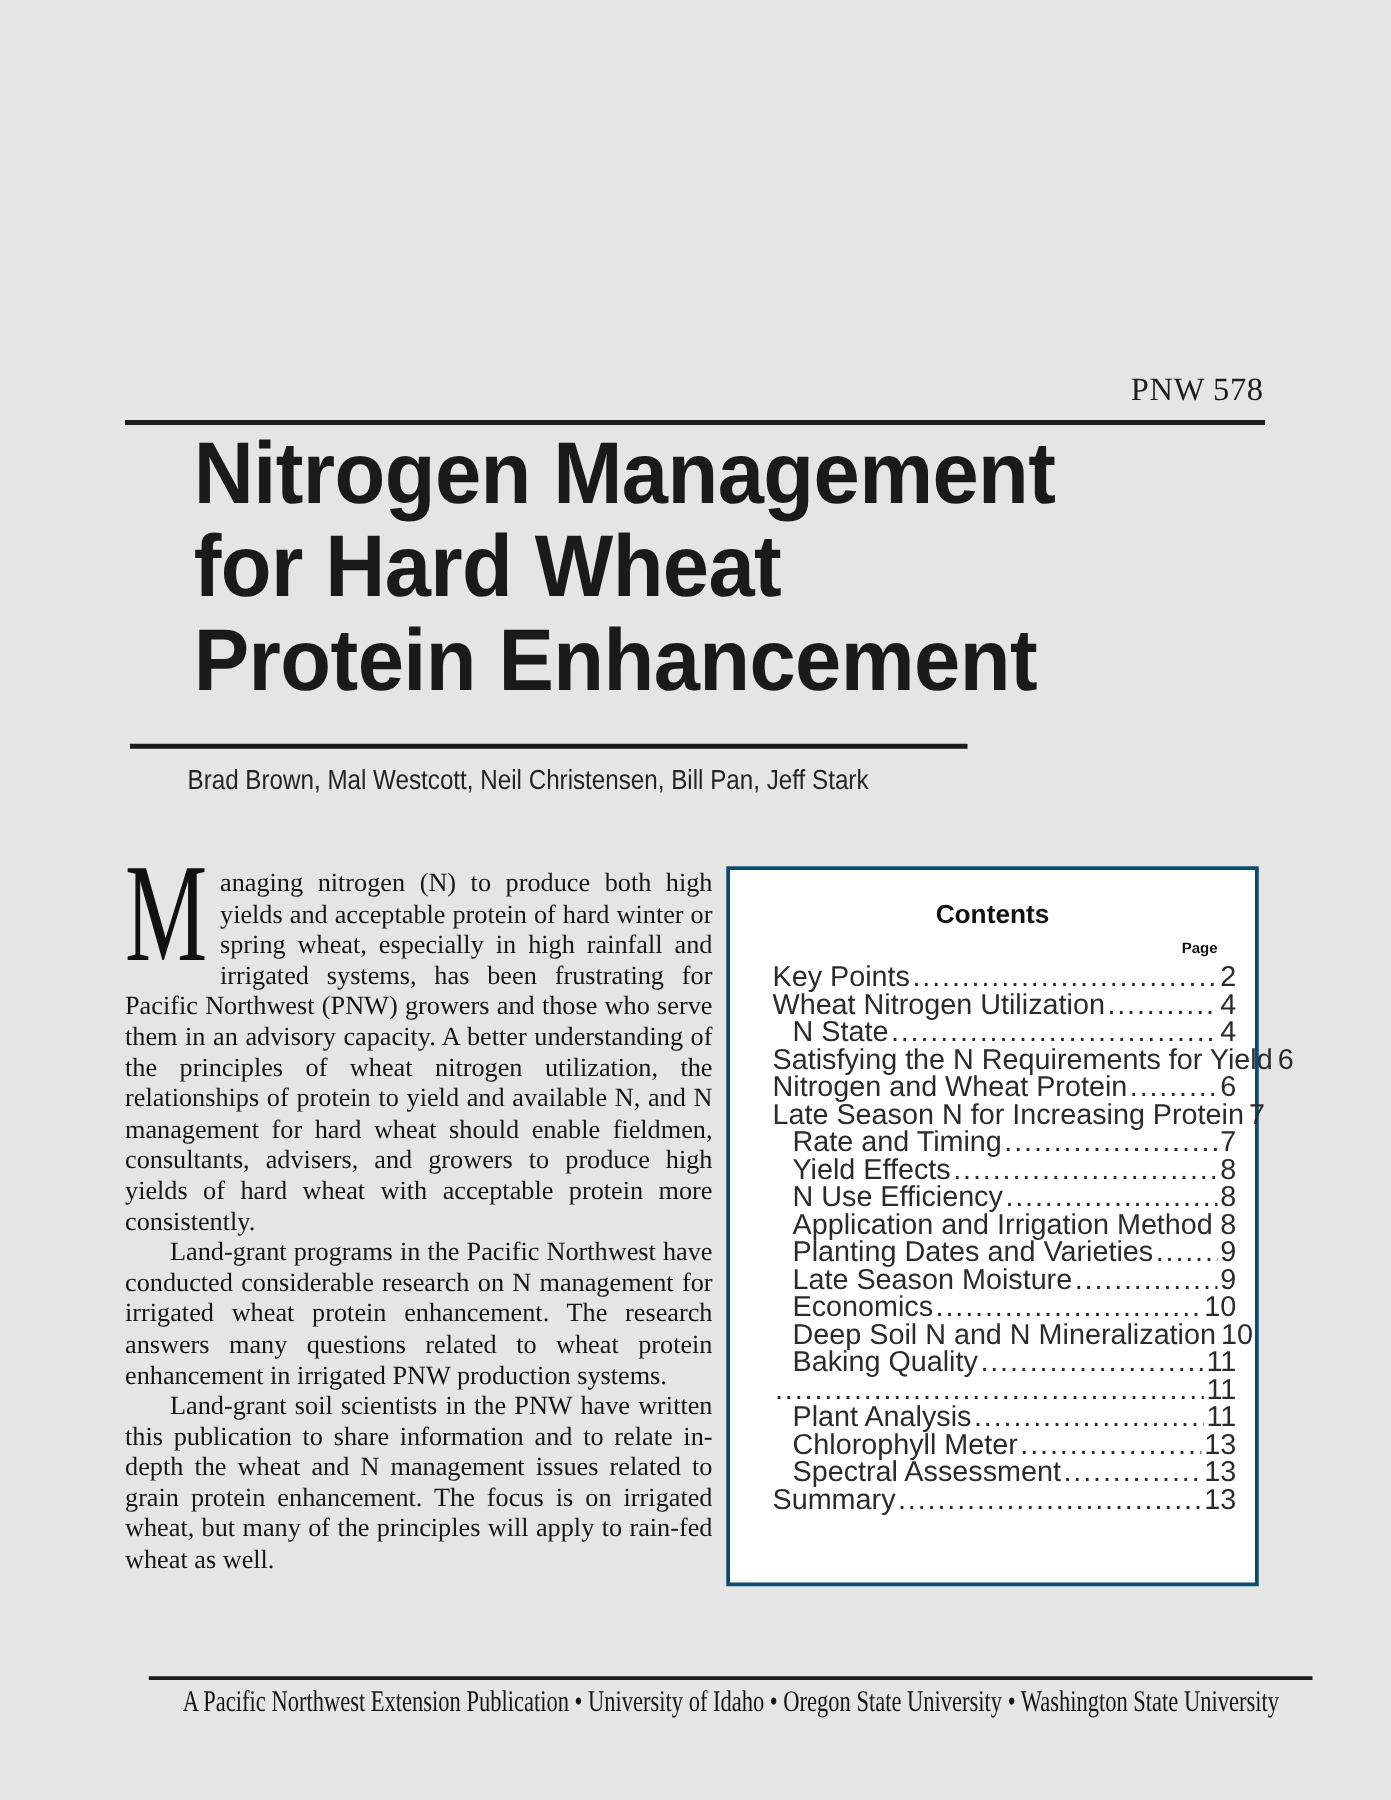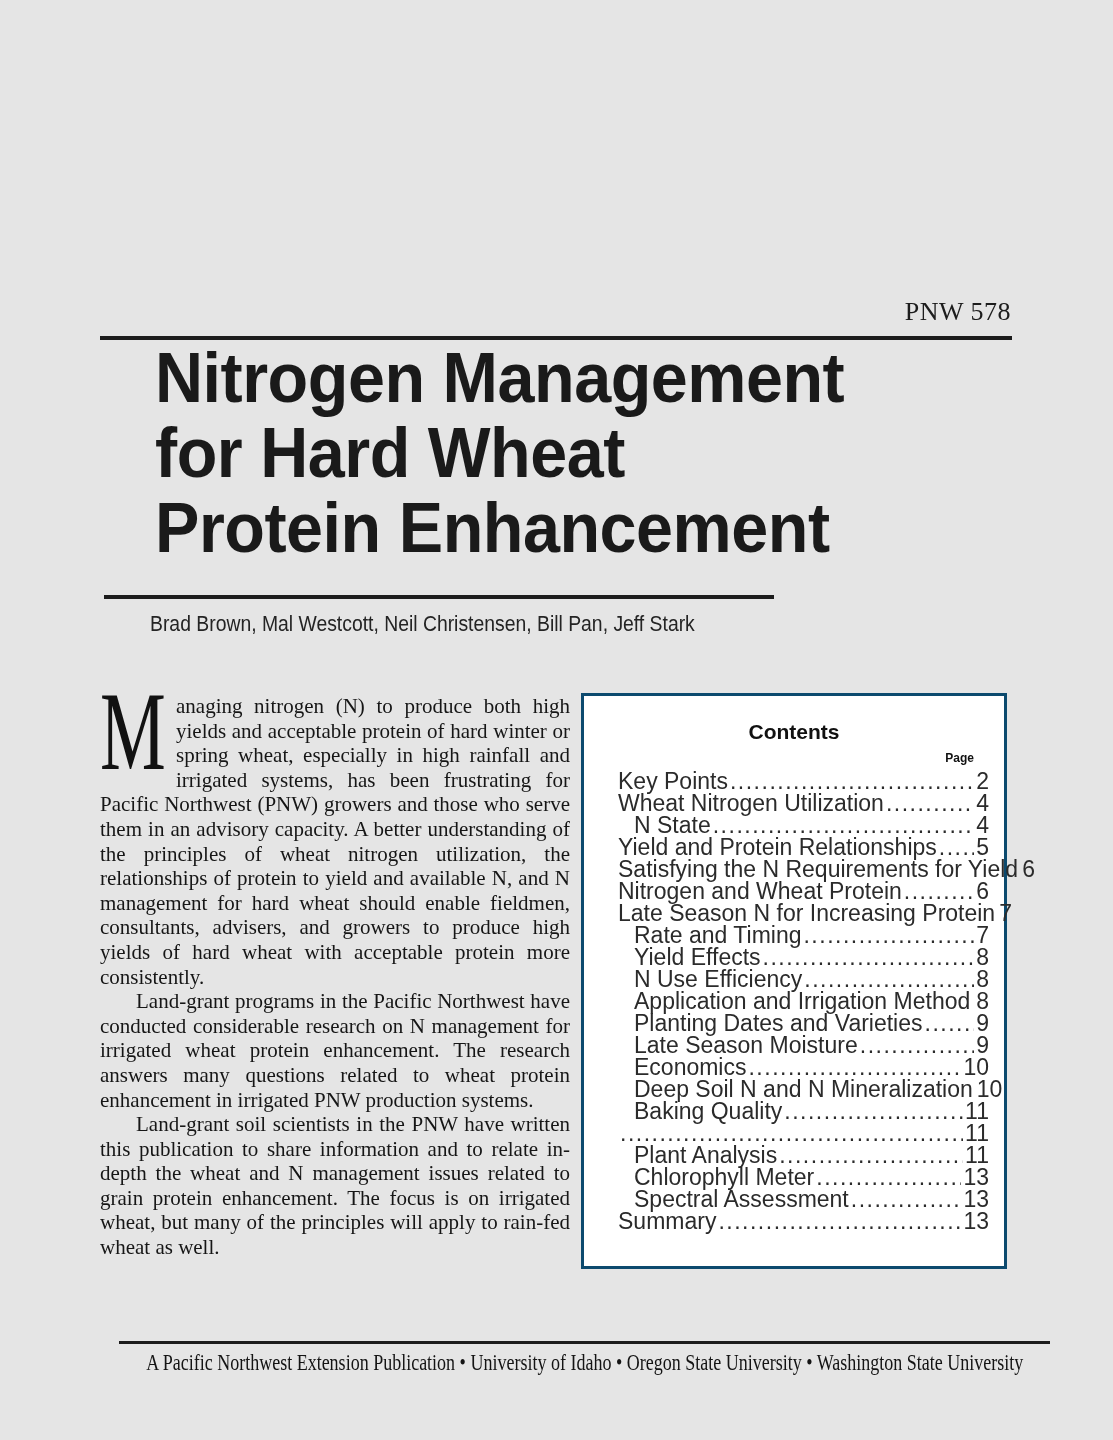--- a/index.html
+++ b/index.html
@@ -206,25 +206,20 @@
     <span class="toc-label">Wheat Nitrogen Utilization</span>
     <span class="toc-dots"></span>
     <span class="toc-page-num">4</span>
   </div>
         <div class="toc-row sub">
     <span class="toc-label">N State</span>
     <span class="toc-dots"></span>
     <span class="toc-page-num">4</span>
   </div>
         <div class="toc-row">
-    <span class="toc-label">Yield and Protein Relationships</span>
-    <span class="toc-dots"></span>
-    <span class="toc-page-num">5</span>
-  </div>
-        <div class="toc-row">
     <span class="toc-label">Satisfying the N Requirements for Yield</span>
     <span class="toc-dots"></span>
     <span class="toc-page-num">6</span>
   </div>
         <div class="toc-row">
     <span class="toc-label">Nitrogen and Wheat Protein</span>
     <span class="toc-dots"></span>
     <span class="toc-page-num">6</span>
   </div>
         <div class="toc-row">

